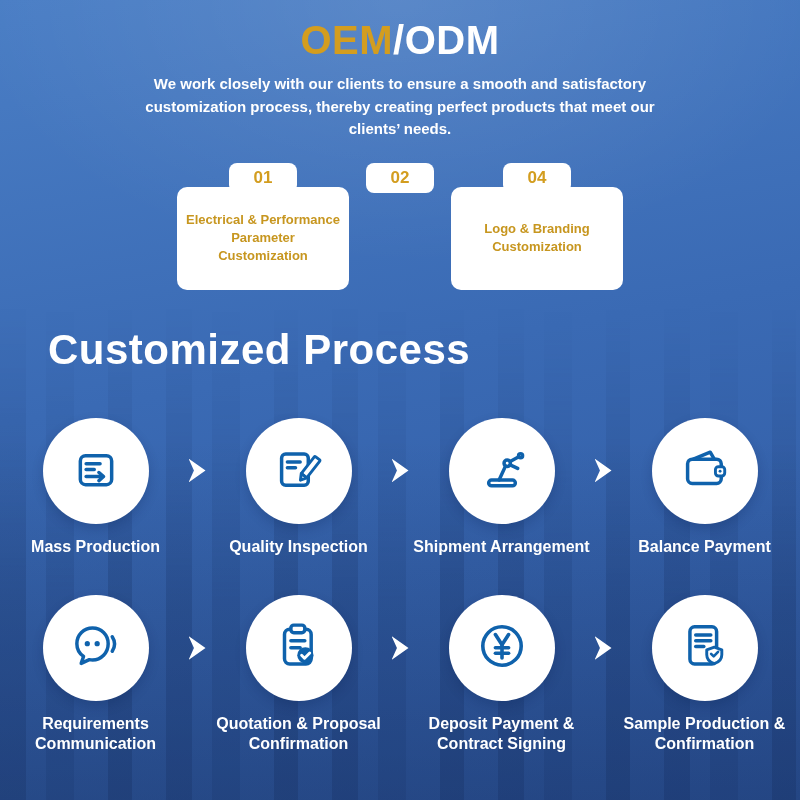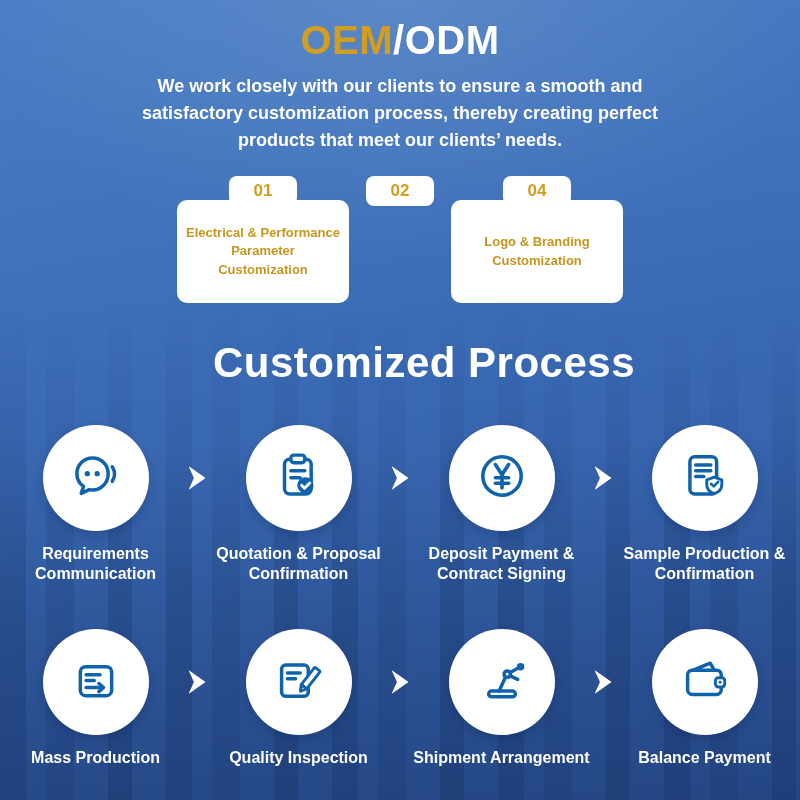--- a/index.html
+++ b/index.html
@@ -17,33 +17,33 @@
       rgba(12,30,70,.85) 108px 132px, transparent 132px 166px);
     -webkit-mask-image:linear-gradient(180deg,transparent,#000 60%);
     mask-image:linear-gradient(180deg,transparent,#000 60%);}
   .content{position:relative;z-index:1;}
 
   .title{margin:0;padding-top:18px;text-align:center;font-size:40px;font-weight:700;letter-spacing:.5px;}
   .title .gold{color:#D39D1F;}
   .title .white{color:#ffffff;}
 
   .subtitle{max-width:545px;margin:10px auto 0;text-align:center;color:#ffffff;
-    font-size:18px;line-height:1.5;font-weight:600;}
+    font-size:15px;line-height:1.5;font-weight:600;}
 
   .cards{display:flex;justify-content:center;gap:17px;margin-top:22px;}
   .card-col{display:flex;flex-direction:column;align-items:center;}
   .badge{width:68px;height:30px;background:#ffffff;border-radius:8px;color:#D39D1F;
     font-weight:800;font-size:17px;display:flex;align-items:center;justify-content:center;
     position:relative;z-index:2;margin-bottom:-6px;}
   .card{width:172px;height:103px;background:#ffffff;border-radius:10px;
     display:flex;align-items:center;justify-content:center;text-align:center;
     color:#C7961F;font-weight:700;font-size:13px;line-height:1.4;
     padding:8px 9px;box-sizing:border-box;}
 
-  .process-title{margin:36px 0 0;text-align:center;color:#ffffff;font-size:42px;
+  .process-title{margin:36px 0 0;text-align:left;color:#ffffff;font-size:42px;
     font-weight:800;letter-spacing:.5px;padding-left:48px;}
 
   .row{display:flex;justify-content:center;align-items:flex-start;margin-top:38px;}
   .row.second{margin-top:44px;}
   .step{width:182px;display:flex;flex-direction:column;align-items:center;}
   .circle{width:106px;height:106px;border-radius:50%;background:#ffffff;color:#0F62AC;
     display:flex;align-items:center;justify-content:center;
     box-shadow:0 5px 12px rgba(0,25,70,.20);}
   .step-label{margin-top:13px;max-width:178px;text-align:center;color:#ffffff;
     font-size:16px;font-weight:700;line-height:1.28;}
@@ -70,99 +70,20 @@
         <div class="badge">02</div>
       </div>
       <div class="card-col">
         <div class="badge">04</div>
         <div class="card">Logo &amp; Branding Customization</div>
       </div>
     </div>
 
     <h2 class="process-title">Customized Process</h2>
 
-    <div class="row">
-
-      <div class="step">
-        <div class="circle">
-          <span>
-            <svg viewBox="0 0 100 100" width="58" height="58">
-              <g fill="none" stroke="currentColor" stroke-width="6" stroke-linecap="round" stroke-linejoin="round">
-                <path d="M44 19 C29 19 17 31 17 46 C17 55 21.5 63 28.5 68 L24.5 80 L38.5 73.5 C40.3 73.8 42.1 74 44 74 C59 74 71 61.5 71 46 C71 31 59 19 44 19 Z"></path>
-                <path d="M78 34 a23 23 0 0 1 0 25"></path>
-              </g>
-              <circle cx="35" cy="46" r="4.5" fill="currentColor"></circle>
-              <circle cx="52" cy="46" r="4.5" fill="currentColor"></circle>
-            </svg>
-          </span>
-        </div>
-        <div class="step-label">Requirements Communication</div>
-      </div>
-
-      <div class="arrow"></div>
-
-      <div class="step">
-        <div class="circle">
-          <span>
-            <svg viewBox="0 0 100 100" width="58" height="58">
-              <g fill="none" stroke="currentColor" stroke-width="6" stroke-linecap="round" stroke-linejoin="round">
-                <rect x="25" y="21" width="46" height="60" rx="9"></rect>
-                <line x1="36" y1="41" x2="60" y2="41"></line>
-                <line x1="36" y1="53" x2="52" y2="53"></line>
-              </g>
-              <rect x="36" y="14" width="24" height="13" rx="5" fill="#fff" stroke="currentColor" stroke-width="6"></rect>
-              <circle cx="61" cy="66" r="14" fill="currentColor"></circle>
-              <path d="M54.5 66 l5 5 9-9" fill="none" stroke="#fff" stroke-width="5" stroke-linecap="round" stroke-linejoin="round"></path>
-            </svg>
-          </span>
-        </div>
-        <div class="step-label">Quotation &amp; Proposal Confirmation</div>
-      </div>
-
-      <div class="arrow"></div>
-
-      <div class="step">
-        <div class="circle">
-          <span>
-            <svg viewBox="0 0 100 100" width="60" height="60">
-              <g fill="none" stroke="currentColor" stroke-width="6" stroke-linecap="round" stroke-linejoin="round">
-                <circle cx="50" cy="50" r="32"></circle>
-                <path d="M39 31 L50 48 L61 31"></path>
-                <path d="M50 48 V70"></path>
-                <line x1="39" y1="53" x2="61" y2="53"></line>
-                <line x1="39" y1="62" x2="61" y2="62"></line>
-              </g>
-            </svg>
-          </span>
-        </div>
-        <div class="step-label">Deposit Payment &amp; Contract Signing</div>
-      </div>
-
-      <div class="arrow"></div>
-
-      <div class="step">
-        <div class="circle">
-          <span>
-            <svg viewBox="0 0 100 100" width="58" height="58">
-              <g fill="none" stroke="currentColor" stroke-width="6" stroke-linecap="round" stroke-linejoin="round">
-                <rect x="24" y="17" width="46" height="64" rx="8"></rect>
-                <line x1="34" y1="31" x2="60" y2="31"></line>
-                <line x1="34" y1="41" x2="60" y2="41"></line>
-                <line x1="34" y1="51" x2="48" y2="51"></line>
-              </g>
-              <path d="M66 52 l13 4.5 v8.5 c0 8 -5.5 13 -13 15.5 c-7.5 -2.5 -13 -7.5 -13 -15.5 v-8.5 z" fill="#fff" stroke="currentColor" stroke-width="5" stroke-linejoin="round"></path>
-              <path d="M60.5 63.5 l4.5 4.5 7.5-8" fill="none" stroke="currentColor" stroke-width="4.5" stroke-linecap="round" stroke-linejoin="round"></path>
-            </svg>
-          </span>
-        </div>
-        <div class="step-label">Sample Production &amp; Confirmation</div>
-      </div>
-
-    </div>
-
     <div class="row second">
 
       <div class="step">
         <div class="circle">
           <span>
             <svg viewBox="0 0 100 100" width="58" height="58">
               <g fill="none" stroke="currentColor" stroke-width="6" stroke-linecap="round" stroke-linejoin="round">
                 <rect x="23" y="27" width="54" height="50" rx="9"></rect>
                 <path d="M33 41 h24"></path>
                 <path d="M33 51 h14"></path>
@@ -229,14 +150,93 @@
               <rect x="68" y="46" width="16" height="16" rx="5" fill="#fff" stroke="currentColor" stroke-width="5"></rect>
               <circle cx="76" cy="54" r="2.5" fill="currentColor"></circle>
             </svg>
           </span>
         </div>
         <div class="step-label">Balance Payment</div>
       </div>
 
     </div>
 
+    <div class="row">
+
+      <div class="step">
+        <div class="circle">
+          <span>
+            <svg viewBox="0 0 100 100" width="58" height="58">
+              <g fill="none" stroke="currentColor" stroke-width="6" stroke-linecap="round" stroke-linejoin="round">
+                <path d="M44 19 C29 19 17 31 17 46 C17 55 21.5 63 28.5 68 L24.5 80 L38.5 73.5 C40.3 73.8 42.1 74 44 74 C59 74 71 61.5 71 46 C71 31 59 19 44 19 Z"></path>
+                <path d="M78 34 a23 23 0 0 1 0 25"></path>
+              </g>
+              <circle cx="35" cy="46" r="4.5" fill="currentColor"></circle>
+              <circle cx="52" cy="46" r="4.5" fill="currentColor"></circle>
+            </svg>
+          </span>
+        </div>
+        <div class="step-label">Requirements Communication</div>
+      </div>
+
+      <div class="arrow"></div>
+
+      <div class="step">
+        <div class="circle">
+          <span>
+            <svg viewBox="0 0 100 100" width="58" height="58">
+              <g fill="none" stroke="currentColor" stroke-width="6" stroke-linecap="round" stroke-linejoin="round">
+                <rect x="25" y="21" width="46" height="60" rx="9"></rect>
+                <line x1="36" y1="41" x2="60" y2="41"></line>
+                <line x1="36" y1="53" x2="52" y2="53"></line>
+              </g>
+              <rect x="36" y="14" width="24" height="13" rx="5" fill="#fff" stroke="currentColor" stroke-width="6"></rect>
+              <circle cx="61" cy="66" r="14" fill="currentColor"></circle>
+              <path d="M54.5 66 l5 5 9-9" fill="none" stroke="#fff" stroke-width="5" stroke-linecap="round" stroke-linejoin="round"></path>
+            </svg>
+          </span>
+        </div>
+        <div class="step-label">Quotation &amp; Proposal Confirmation</div>
+      </div>
+
+      <div class="arrow"></div>
+
+      <div class="step">
+        <div class="circle">
+          <span>
+            <svg viewBox="0 0 100 100" width="60" height="60">
+              <g fill="none" stroke="currentColor" stroke-width="6" stroke-linecap="round" stroke-linejoin="round">
+                <circle cx="50" cy="50" r="32"></circle>
+                <path d="M39 31 L50 48 L61 31"></path>
+                <path d="M50 48 V70"></path>
+                <line x1="39" y1="53" x2="61" y2="53"></line>
+                <line x1="39" y1="62" x2="61" y2="62"></line>
+              </g>
+            </svg>
+          </span>
+        </div>
+        <div class="step-label">Deposit Payment &amp; Contract Signing</div>
+      </div>
+
+      <div class="arrow"></div>
+
+      <div class="step">
+        <div class="circle">
+          <span>
+            <svg viewBox="0 0 100 100" width="58" height="58">
+              <g fill="none" stroke="currentColor" stroke-width="6" stroke-linecap="round" stroke-linejoin="round">
+                <rect x="24" y="17" width="46" height="64" rx="8"></rect>
+                <line x1="34" y1="31" x2="60" y2="31"></line>
+                <line x1="34" y1="41" x2="60" y2="41"></line>
+                <line x1="34" y1="51" x2="48" y2="51"></line>
+              </g>
+              <path d="M66 52 l13 4.5 v8.5 c0 8 -5.5 13 -13 15.5 c-7.5 -2.5 -13 -7.5 -13 -15.5 v-8.5 z" fill="#fff" stroke="currentColor" stroke-width="5" stroke-linejoin="round"></path>
+              <path d="M60.5 63.5 l4.5 4.5 7.5-8" fill="none" stroke="currentColor" stroke-width="4.5" stroke-linecap="round" stroke-linejoin="round"></path>
+            </svg>
+          </span>
+        </div>
+        <div class="step-label">Sample Production &amp; Confirmation</div>
+      </div>
+
+    </div>
+
   </div>
 </div>
 
 </body></html>

